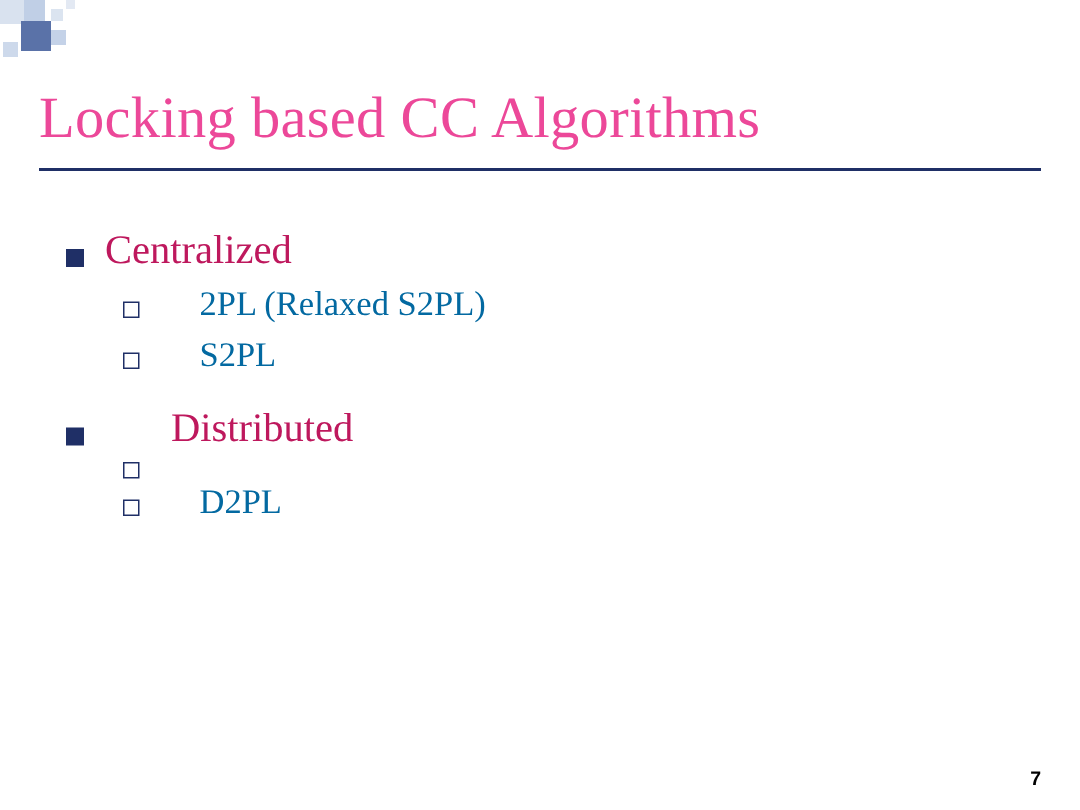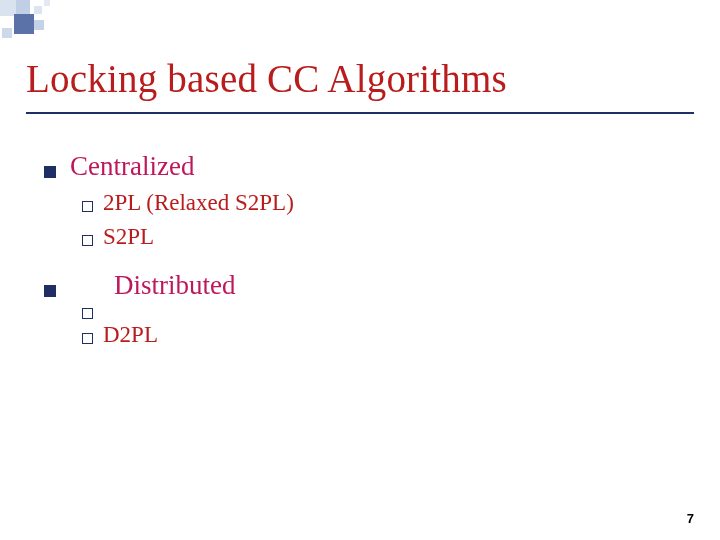--- a/index.html
+++ b/index.html
@@ -39,21 +39,21 @@
   .sq.f { top: 0px;  left: 44px; width: 6px;  height: 6px;  background:#e3e9f3; }
   .sq.g { top: 28px; left: 2px;  width: 10px; height: 10px; background:#cdd9eb; }
 
   .title {
     position: absolute;
     top: 56px;
     left: 26px;
     right: 26px;
     font-size: 39px;
     font-weight: normal;
-    color: #b91c1c;
+    color: #ec4899;
     letter-spacing: 0.2px;
   }
   .title-rule {
     position: absolute;
     top: 112px;
     left: 26px;
     right: 26px;
     height: 0;
     border-top: 2px solid #1f2f66;
   }
@@ -98,21 +98,22 @@
     width: 11px;
     height: 11px;
     border: 1.5px solid #1f2f66;
     box-sizing: border-box;
     margin-right: 10px;
     position: relative;
     top: 2px;
     flex: 0 0 auto;
   }
   .lvl2-text {
-    color: #b91c1c;
+    color: #0369a1;
+    margin-left: 30px;
   }
 
   .page-num {
     position: absolute;
     right: 26px;
     bottom: 14px;
     font-family: Arial, Helvetica, sans-serif;
     font-size: 13px;
     font-weight: bold;
     color: #000;

